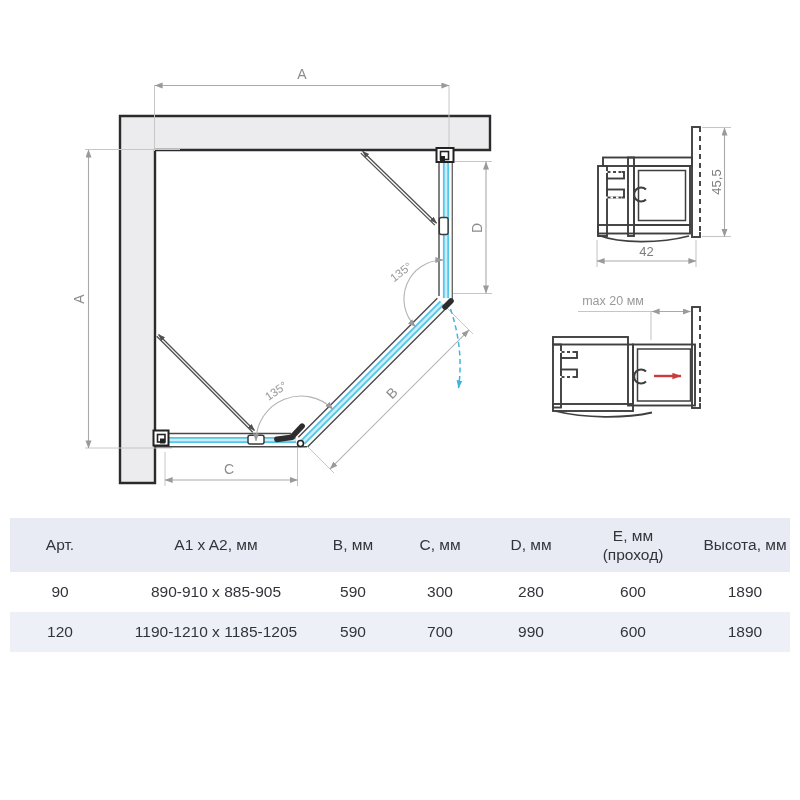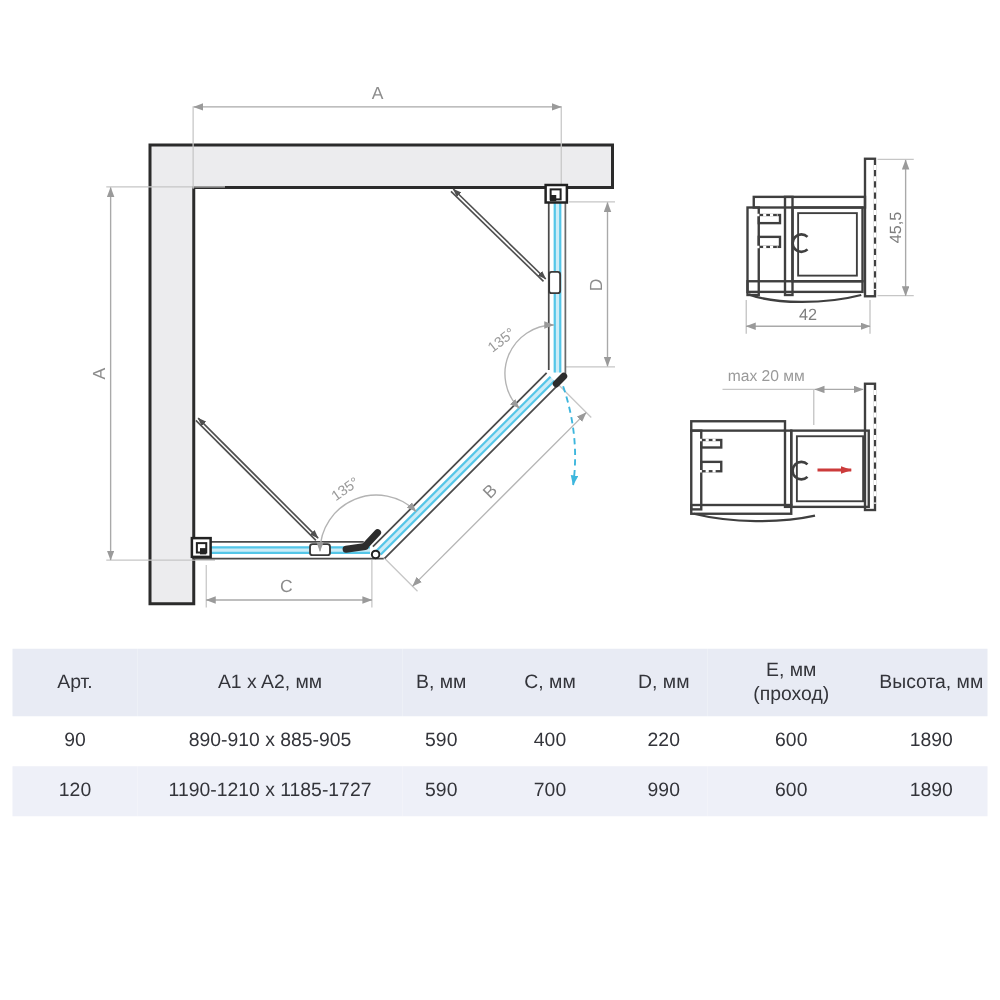--- a/index.html
+++ b/index.html
@@ -222,28 +222,28 @@
         <th>E, мм
 (проход)</th>
         <th>Высота, мм</th>
       </tr>
     </thead>
     <tbody>
       <tr>
         <td>90</td>
         <td>890-910 x 885-905</td>
         <td>590</td>
-        <td>400</td>
-        <td>220</td>
+        <td>300</td>
+        <td>280</td>
         <td>600</td>
         <td>1890</td>
       </tr>
       <tr>
         <td>120</td>
-        <td>1190-1210 x 1185-1727</td>
+        <td>1190-1210 x 1185-1205</td>
         <td>590</td>
         <td>700</td>
         <td>990</td>
         <td>600</td>
         <td>1890</td>
       </tr>
     </tbody>
   </table>
 </div>
 

